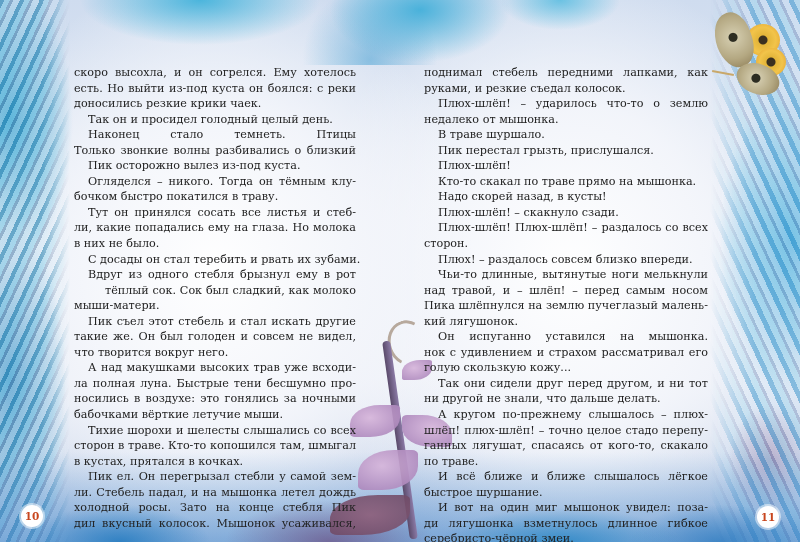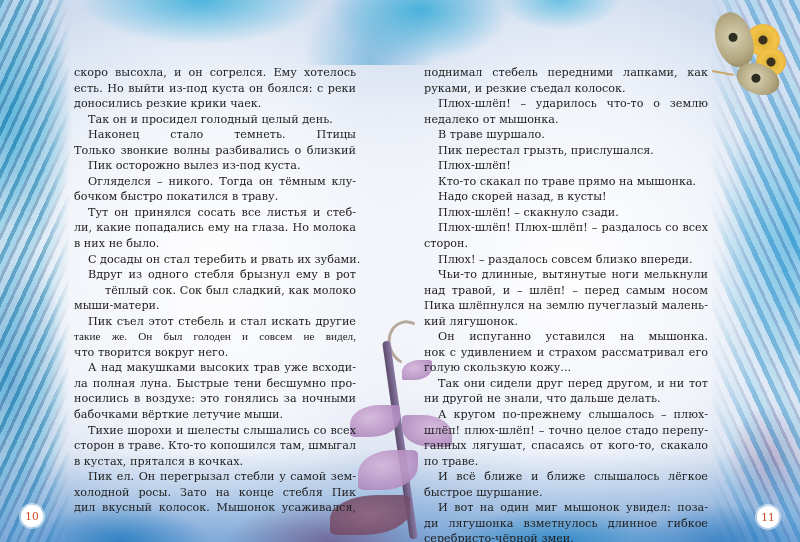--- a/index.html
+++ b/index.html
@@ -49,21 +49,21 @@
   .plant-leaf { position:absolute; width:50px; height:32px; background:radial-gradient(ellipse at 40% 40%, #d6b4da, #a27bb4); border-radius:60% 10% 60% 10%; opacity:0.9; }
   .plant-curl { position:absolute; left:48px; top:0px; width:34px; height:40px; border:3px solid #b7a99d; border-color:#b7a99d transparent transparent #b7a99d; border-radius:50%; transform:rotate(-20deg); }
 
   .column { position:absolute; top:65px; font-size:11.2px; color:#222; }
   .col-left { left:74px; width:282px; }
   .col-right { left:424px; width:284px; }
   .line { height:15.55px; line-height:15.55px; white-space:nowrap; text-align:justify; text-align-last:justify; word-spacing:0px; }
   .line.indent { padding-left:14px; }
   .line.end { text-align-last:left; }
 
-  .page-num { position:absolute; width:22px; height:22px; border-radius:50%; background:#fff; box-shadow:0 0 0 2px rgba(255,255,255,0.5); color:#c8461e; font-weight:normal; font-size:10.5px; text-align:center; line-height:22px; font-family:"DejaVu Serif", serif; }
+  .page-num { position:absolute; width:22px; height:22px; border-radius:50%; background:#fff; box-shadow:0 0 0 2px rgba(255,255,255,0.5); color:#c8461e; font-weight:bold; font-size:10.5px; text-align:center; line-height:22px; font-family:"DejaVu Serif", serif; }
   .pn-left { left:21px; top:505px; }
   .pn-right { left:757px; top:506px; }
 
   .butterfly { position:absolute; left:712px; top:8px; width:85px; height:92px; }
   .wing { position:absolute; border-radius:50%; }
   .wing-fl { left:4px; top:4px; width:36px; height:56px; background:radial-gradient(circle at 50% 45%, #2d2d22 0 4px, #cfc7a8 5px, #b4a882 60%, #8f7f58 100%); transform:rotate(-20deg); border-radius:55% 45% 50% 50%; }
   .wing-fr { left:34px; top:16px; width:34px; height:32px; background:radial-gradient(circle at 50% 50%, #3a3020 0 4px, #e3b53a 5px, #f2c44a 55%, #e29a2a 100%); }
   .wing-br { left:44px; top:40px; width:30px; height:28px; background:radial-gradient(circle at 50% 50%, #3a3020 0 4px, #e3b53a 5px, #f2c44a 55%, #e29a2a 100%); }
   .wing-bl { left:24px; top:56px; width:44px; height:30px; background:radial-gradient(circle at 45% 50%, #2d2d22 0 4px, #cfc7a8 5px, #b4a882 60%, #8f7f58 100%); transform:rotate(20deg); }
   .antenna { position:absolute; left:0px; top:64px; width:22px; height:2px; background:#c9a86a; transform:rotate(10deg); }
@@ -108,30 +108,31 @@
       <div class="line indent" style="white-space: normal; overflow: hidden;">Огляделся – никого. Тогда он тёмным клу-</div>
       <div class="line end">бочком быстро покатился в траву.</div>
       <div class="line indent" style="white-space: normal; overflow: hidden;">Тут он принялся сосать все листья и стеб-</div>
       <div class="line" style="white-space: normal; overflow: hidden;">ли, какие попадались ему на глаза. Но молока</div>
       <div class="line end">в них не было.</div>
       <div class="line indent end">С досады он стал теребить и рвать их зубами.</div>
       <div class="line indent" style="white-space: normal; overflow: hidden;">Вдруг из одного стебля брызнул ему в рот</div>
       <div class="line" style="white-space: normal; overflow: hidden; margin-left: 31px;">тёплый сок. Сок был сладкий, как молоко</div>
       <div class="line end">мыши-матери.</div>
       <div class="line indent" style="white-space: normal; overflow: hidden;">Пик съел этот стебель и стал искать другие</div>
-      <div class="line" style="white-space: normal; overflow: hidden; font-family: Liberation Serif, serif;">такие же. Он был голоден и совсем не видел,</div>
+      <div class="line" style="white-space: normal; overflow: hidden;">такие же. Он был голоден и совсем не видел,</div>
       <div class="line end">что творится вокруг него.</div>
       <div class="line indent" style="white-space: normal; overflow: hidden;">А над макушками высоких трав уже всходи-</div>
       <div class="line" style="white-space: normal; overflow: hidden;">ла полная луна. Быстрые тени бесшумно про-</div>
       <div class="line" style="white-space: normal; overflow: hidden;">носились в воздухе: это гонялись за ночными</div>
       <div class="line end">бабочками вёрткие летучие мыши.</div>
       <div class="line indent" style="white-space: normal; overflow: hidden;">Тихие шорохи и шелесты слышались со всех</div>
       <div class="line" style="white-space: normal; overflow: hidden;">сторон в траве. Кто-то копошился там, шмыгал</div>
       <div class="line end">в кустах, прятался в кочках.</div>
       <div class="line indent" style="white-space: normal; overflow: hidden;">Пик ел. Он перегрызал стебли у самой зем-</div>
+      <div class="line" style="white-space: normal; overflow: hidden;">ли. Стебель падал, и на мышонка летел дождь</div>
       <div class="line" style="white-space: normal; overflow: hidden;">холодной росы. Зато на конце стебля Пик нахо-</div>
       <div class="line" style="white-space: normal; overflow: hidden;">дил вкусный колосок. Мышонок усаживался,</div>
     </div>
   <div class="column col-right" id="col-right">
       <div class="line" style="white-space: normal; overflow: hidden;">поднимал стебель передними лапками, как</div>
       <div class="line end">руками, и резкие съедал колосок.</div>
       <div class="line indent" style="white-space: normal; overflow: hidden;">Плюх-шлёп! – ударилось что-то о землю</div>
       <div class="line end">недалеко от мышонка.</div>
       <div class="line indent end">В траве шуршало.</div>
       <div class="line indent end">Пик перестал грызть, прислушался.</div>

